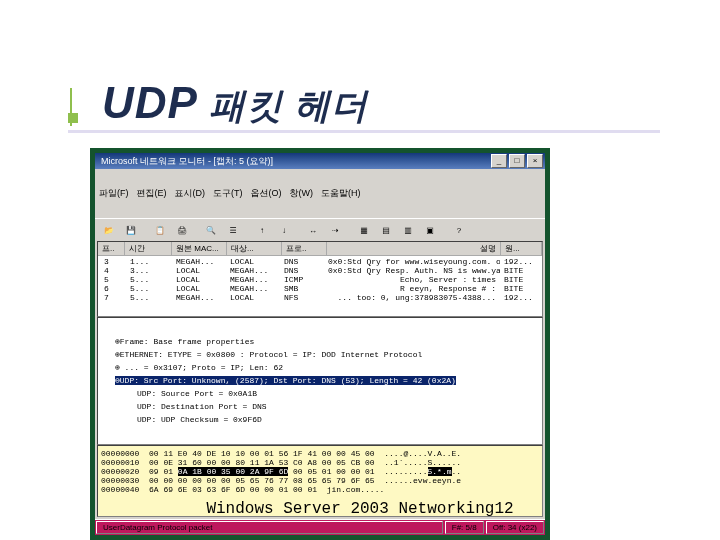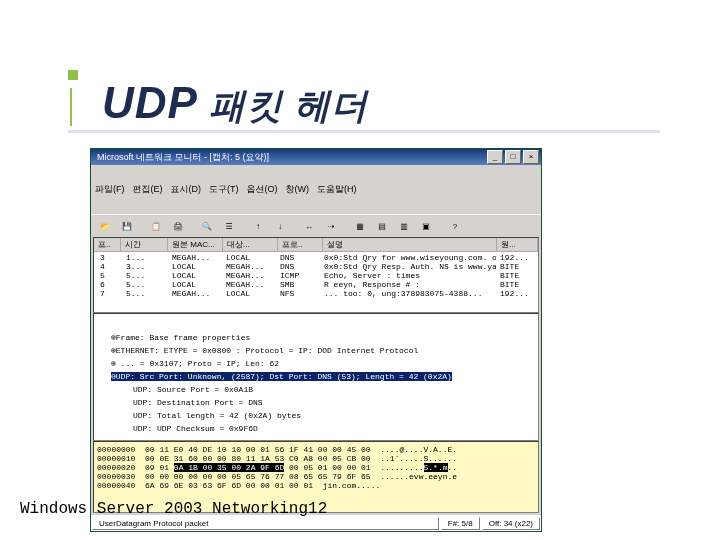--- a/index.html
+++ b/index.html
@@ -1,48 +1,48 @@
 <!DOCTYPE html>
 <html><head>
 <meta charset="utf-8">
 <style>
   body { margin:0; font-family:"Segoe UI",Arial,sans-serif; background:#fff; width:720px; height:540px; overflow:hidden; position:relative; }
   .slide { position:absolute; inset:0; }
-  .title-row { position:absolute; top:78px; left:68px; right:60px; display:flex; align-items:flex-start; }
+  .title-row { position:absolute; top:78px; left:68px; right:60px; display:flex; align-items:flex-end; }
   .bullet-col { width:34px; }
   .bullet-col .square { width:10px; height:10px; background:#8FBF4D; position:relative; top:-8px; }
   .title-text { font-style:italic; font-size:36px; font-weight:bold; color:#1e2d4f; letter-spacing:1px; }
   .title-text .big { font-size:44px; }
   .underline { position:absolute; top:130px; left:68px; right:60px; height:2px; background:#E0DCF0; box-shadow:0 1px 0 #E0DCF0; }
   .body-area { position:absolute; top:148px; left:90px; }
-  .win { width:450px; background:#d6d3ce; border:1px solid #14532d; font-size:8px; font-family:Tahoma,Arial,sans-serif; }
+  .win { width:450px; background:#d6d3ce; border:5px solid #14532d; font-size:8px; font-family:Tahoma,Arial,sans-serif; }
   .titlebar { height:16px; background:linear-gradient(#14387a,#5a7fbf); color:#fff; display:flex; align-items:center; justify-content:space-between; padding:0 2px; font-size:9px; }
   .titlebar-caption { padding-left:4px; white-space:nowrap; overflow:hidden; }
   .titlebar-btns { display:flex; gap:2px; }
   .tbtn { width:14px; height:12px; background:#d6d3ce; border:1px solid #fff; border-right-color:#666; border-bottom-color:#666; display:flex; align-items:center; justify-content:center; color:#000; font-size:8px; line-height:1; }
   .menubar { background:#d6d3ce; padding:18px 4px; display:flex; gap:8px; font-size:9px; }
   .toolbar { background:#d6d3ce; padding:2px 4px; display:flex; gap:2px; border-top:1px solid #fff; }
   .tb { width:18px; height:16px; border:1px solid #d6d3ce; display:flex; align-items:center; justify-content:center; }
   .tbsep { width:5px; }
   .pane { background:#fff; border:1px solid #808080; border-top-color:#404040; border-left-color:#404040; margin:0 2px; }
   .list-head { display:flex; background:#d6d3ce; border-bottom:1px solid #aaa; }
   .list-head span { padding:1px 4px; border-right:1px solid #aaa; font-size:8px; white-space:nowrap; overflow:hidden; }
   .list-body { height:58px; overflow:hidden; padding:1px 2px; }
   .row { display:flex; font-size:8px; font-family:"Courier New",monospace; white-space:nowrap; }
   .row span { padding:0 4px; overflow:hidden; }
-  .c0{width:18px;} .c1{width:38px;} .c2{width:46px;} .c3{width:46px;} .c4{width:36px;} .c5{flex:1;} .c6{width:32px;}
+  .c0{width:18px;} .c1{width:38px;} .c2{width:46px;} .c3{width:46px;} .c4{width:36px;} .c5{flex:1;text-align:right;} .c6{width:32px;}
   .decode-body { height:92px; overflow:hidden; padding:17px; font-family:"Courier New",monospace; font-size:8px; white-space:nowrap; }
   .decode-body div { line-height:13px; }
   .sel-line { background:#0a246a; color:#fff; display:inline; }
   .indent2 { padding-left:22px; }
   .hexpane { height:64px; background:#fef9c3; border:1px solid #808080; border-top-color:#404040; border-left-color:#404040; margin:0 2px 2px 2px; padding:3px; font-family:"Courier New",monospace; font-size:8px; overflow:hidden; white-space:pre; }
   .hex-sel { background:#000; color:#fff; }
-  .statusbar { background:#ffffff; display:flex; font-size:8px; border-top:1px solid #fff; }
+  .statusbar { background:#be185d; display:flex; font-size:8px; border-top:1px solid #fff; }
   .statusbar span { border:1px solid #808080; border-top-color:#fff; border-left-color:#fff; padding:1px 6px; margin:1px; }
-  .footer { position:absolute; bottom:22px; left:20px; right:20px; display:flex; justify-content:flex-start; font-family:"Courier New",monospace; font-size:16px; color:#000; }
+  .footer { position:absolute; bottom:22px; left:20px; right:20px; display:flex; justify-content:center; font-family:"Courier New",monospace; font-size:16px; color:#000; }
   .v-rule { position:absolute; left:70px; top:88px; width:2px; height:38px; background:#8FBF4D; }
 </style>
 </head>
 <body>
 
 <div class="slide">
   <div class="v-rule"></div>
   <div class="title-row">
     <div class="bullet-col">
         <div class="square"></div>
@@ -160,21 +160,20 @@
       </div>
 
       <div class="pane">
         <div class="decode-body" id="decode-body">
             <div>⊕Frame: Base frame properties</div>
             <div>⊕ETHERNET: ETYPE = 0x0800 : Protocol = IP:  DOD Internet Protocol</div>
             <div>⊕ ... = 0x3107; Proto =  IP; Len: 62</div>
             <div><span class="sel-line">⊖UDP: Src Port: Unknown, (2587); Dst Port: DNS (53); Length = 42 (0x2A)</span></div>
             <div class="indent2">UDP: Source Port = 0x0A1B</div>
             <div class="indent2">UDP: Destination Port = DNS</div>
-            <div class="indent2">UDP: Total length = 42 (0x2A) bytes</div>
             <div class="indent2">UDP: UDP Checksum = 0x9F6D</div>
           </div>
       </div>
 
       <div class="hexpane" id="hex-body"><div>00000000  00 11 E0 40 DE 10 10 00 01 56 1F 41 00 00 45 00  ....@....V.A..E.</div><div>00000010  00 0E 31 60 00 00 80 11 1A 53 C0 A8 00 05 CB 00  ..1`.....S......</div><div><span>00000020  </span><span>09 01 </span><span class="hex-sel">0A 1B 00 35 00 2A 9F 6D</span><span> 00 05 01 00 00 01</span>  <span>.........</span><span class="hex-sel">5.*.m</span><span>..</span></div><div>00000030  00 00 00 00 00 00 05 65 76 77 08 65 65 79 6F 65  ......evw.eeyn.e</div><div>00000040  6A 69 6E 03 63 6F 6D 00 00 01 00 01  jin.com.....</div></div>
 
       <div class="statusbar">
         <span style="flex:1">UserDatagram Protocol packet</span>
         <span>F#: 5/8</span>
         <span>Off: 34 (x22)</span>

